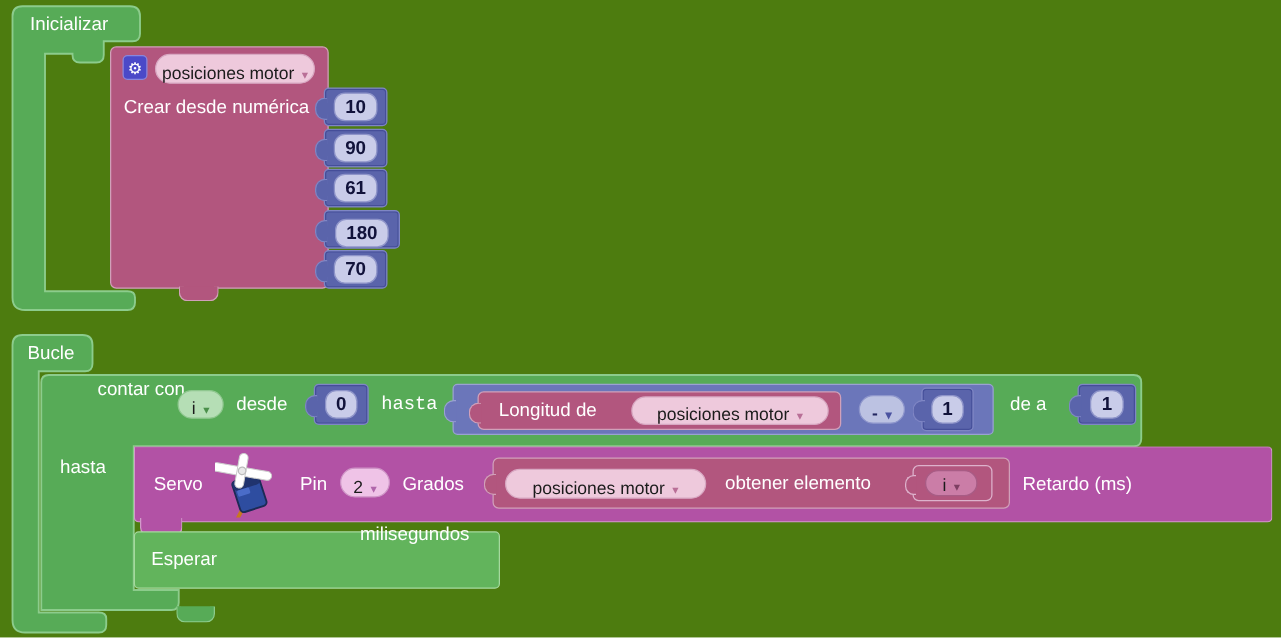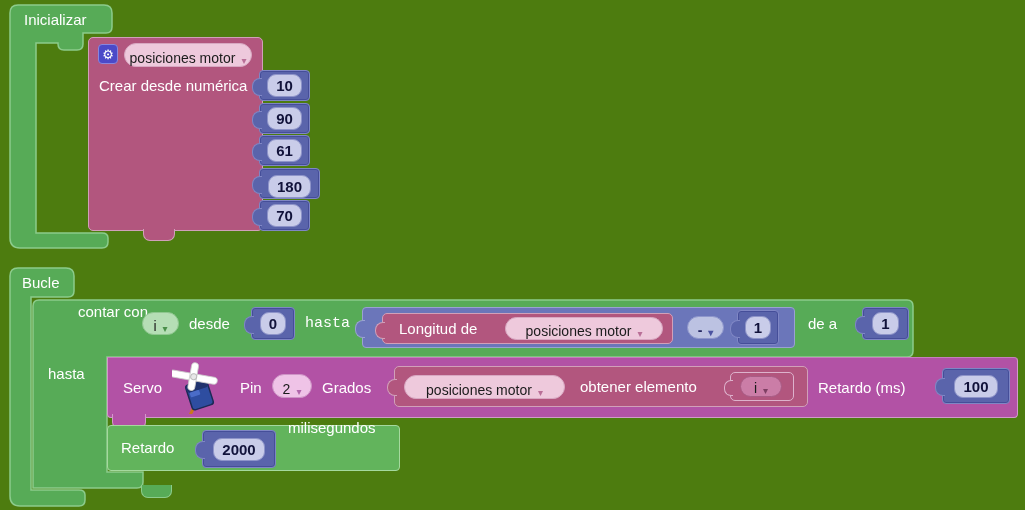--- a/index.html
+++ b/index.html
@@ -175,31 +175,23 @@
   <div class="abs" style="left:730px;top:372px;width:64px;height:29px;border:1px solid #ddb2cc;border-radius:5px;">
     <span style="position:absolute;left:-7px;top:7px;width:8px;height:14px;background:#b2567e;border:1px solid #ddb2cc;border-right:none;border-radius:7px 0 0 7px;"></span>
   </div>
   <div class="abs pill" style="left:740px;top:376px;width:42px;height:21px;background:#cb7da7;border:1px solid #a85c85;">
     <span>i</span>
     <span class="arr" style="color:#7e3f63;">▾</span>
   </div>
 
   <div class="txt wlabel" style="left:818px;top:380px;">Retardo (ms)</div>
 
-  <div class="numblock" style="left:942px;top:368px;width:66px;height:34px;">
-    <span class="tab"></span>
-    <span class="numfield">100</span>
-  </div>
 
   <div class="bump" style="left:112px;top:414px;width:32px;height:14px;background:#b252a5;border:1px solid #d29aca;border-top:none;"></div>
 
   <div class="abs" style="left:107px;top:425px;width:293px;height:46px;background:#62b45c;border:1px solid #a5d99e;border-radius:4px;"></div>
 
-  <div class="txt wlabel" style="left:121px;top:440px;">Retardo</div>
+  <div class="txt wlabel" style="left:121px;top:440px;">Esperar</div>
 
-  <div class="numblock" style="left:202px;top:430px;width:72px;height:36px;">
-    <span class="tab"></span>
-    <span class="numfield">2000</span>
-  </div>
 
   <div class="txt wlabel" style="left:288px;top:420px;">milisegundos</div>
 
 </div>
 
 </body></html>

